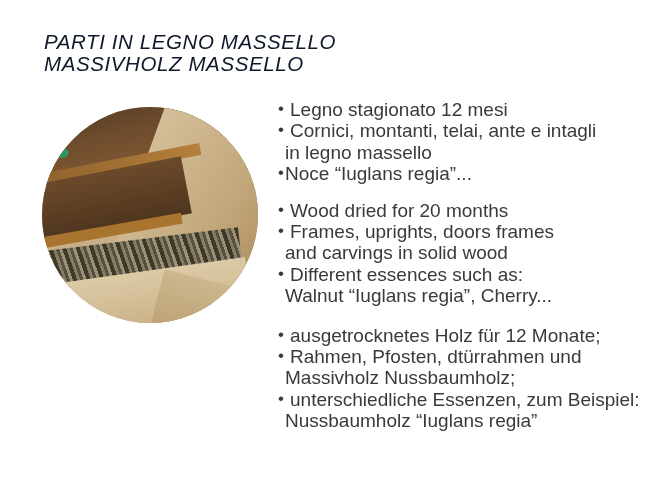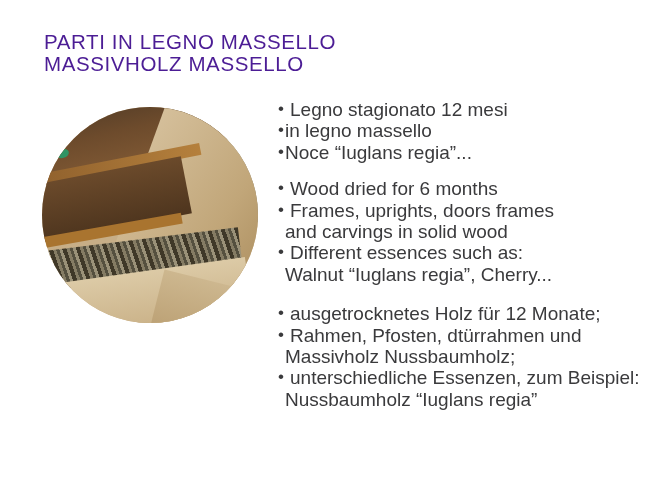--- a/index.html
+++ b/index.html
@@ -18,21 +18,22 @@
   }
 
   
   .title {
     position: absolute;
     left: 44px;
     top: 31px;
     font-size: 20.5px;
     line-height: 22px;
     letter-spacing: 0.6px;
-    color: #4c1d95;
+    color: #0f172a;
+    font-style: italic;
   }
   .title-line { display: block; white-space: nowrap; }
 
   
   .photo {
     position: absolute;
     left: 42px;
     top: 107px;
     width: 216px;
     height: 216px;
@@ -140,32 +141,33 @@
 
   <main class="bullets">
 
     <section class="lang lang-it">
       <div class="li">
         <span class="bullet">•</span>
         <span class="ln">Legno stagionato 12 mesi</span>
       </div>
       <div class="li">
         <span class="bullet">•</span>
+        <span class="ln">Cornici, montanti, telai, ante e intagli</span>
         <span class="ln cont">in legno massello</span>
       </div>
       <div class="li">
         <span class="bullet">•</span>
         <span class="ln cont">Noce “Iuglans regia”...</span>
       </div>
     </section>
 
     <section class="lang lang-en">
       <div class="li">
         <span class="bullet">•</span>
-        <span class="ln">Wood dried for 6 months</span>
+        <span class="ln">Wood dried for 20 months</span>
       </div>
       <div class="li">
         <span class="bullet">•</span>
         <span class="ln">Frames, uprights, doors frames</span>
         <span class="ln cont">and carvings in solid wood</span>
       </div>
       <div class="li">
         <span class="bullet">•</span>
         <span class="ln">Different essences such as:</span>
         <span class="ln cont">Walnut “Iuglans regia”, Cherry...</span>

